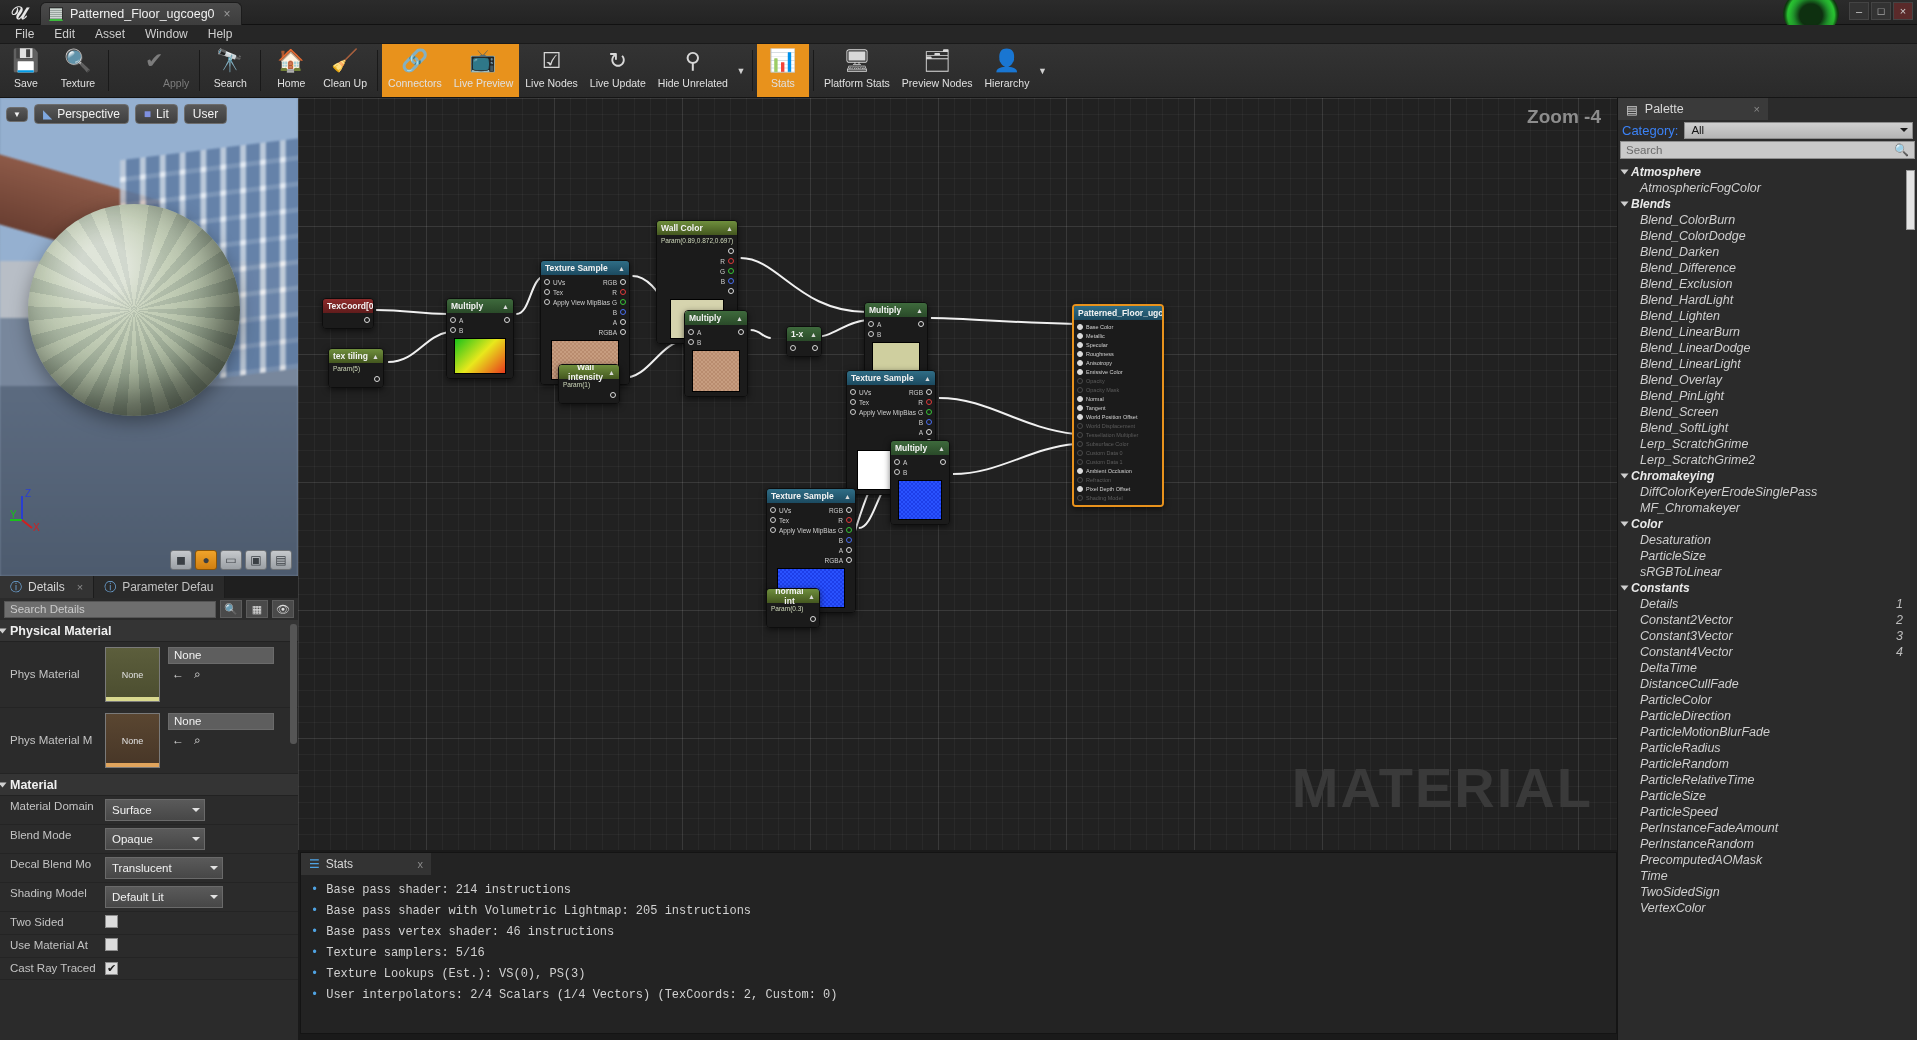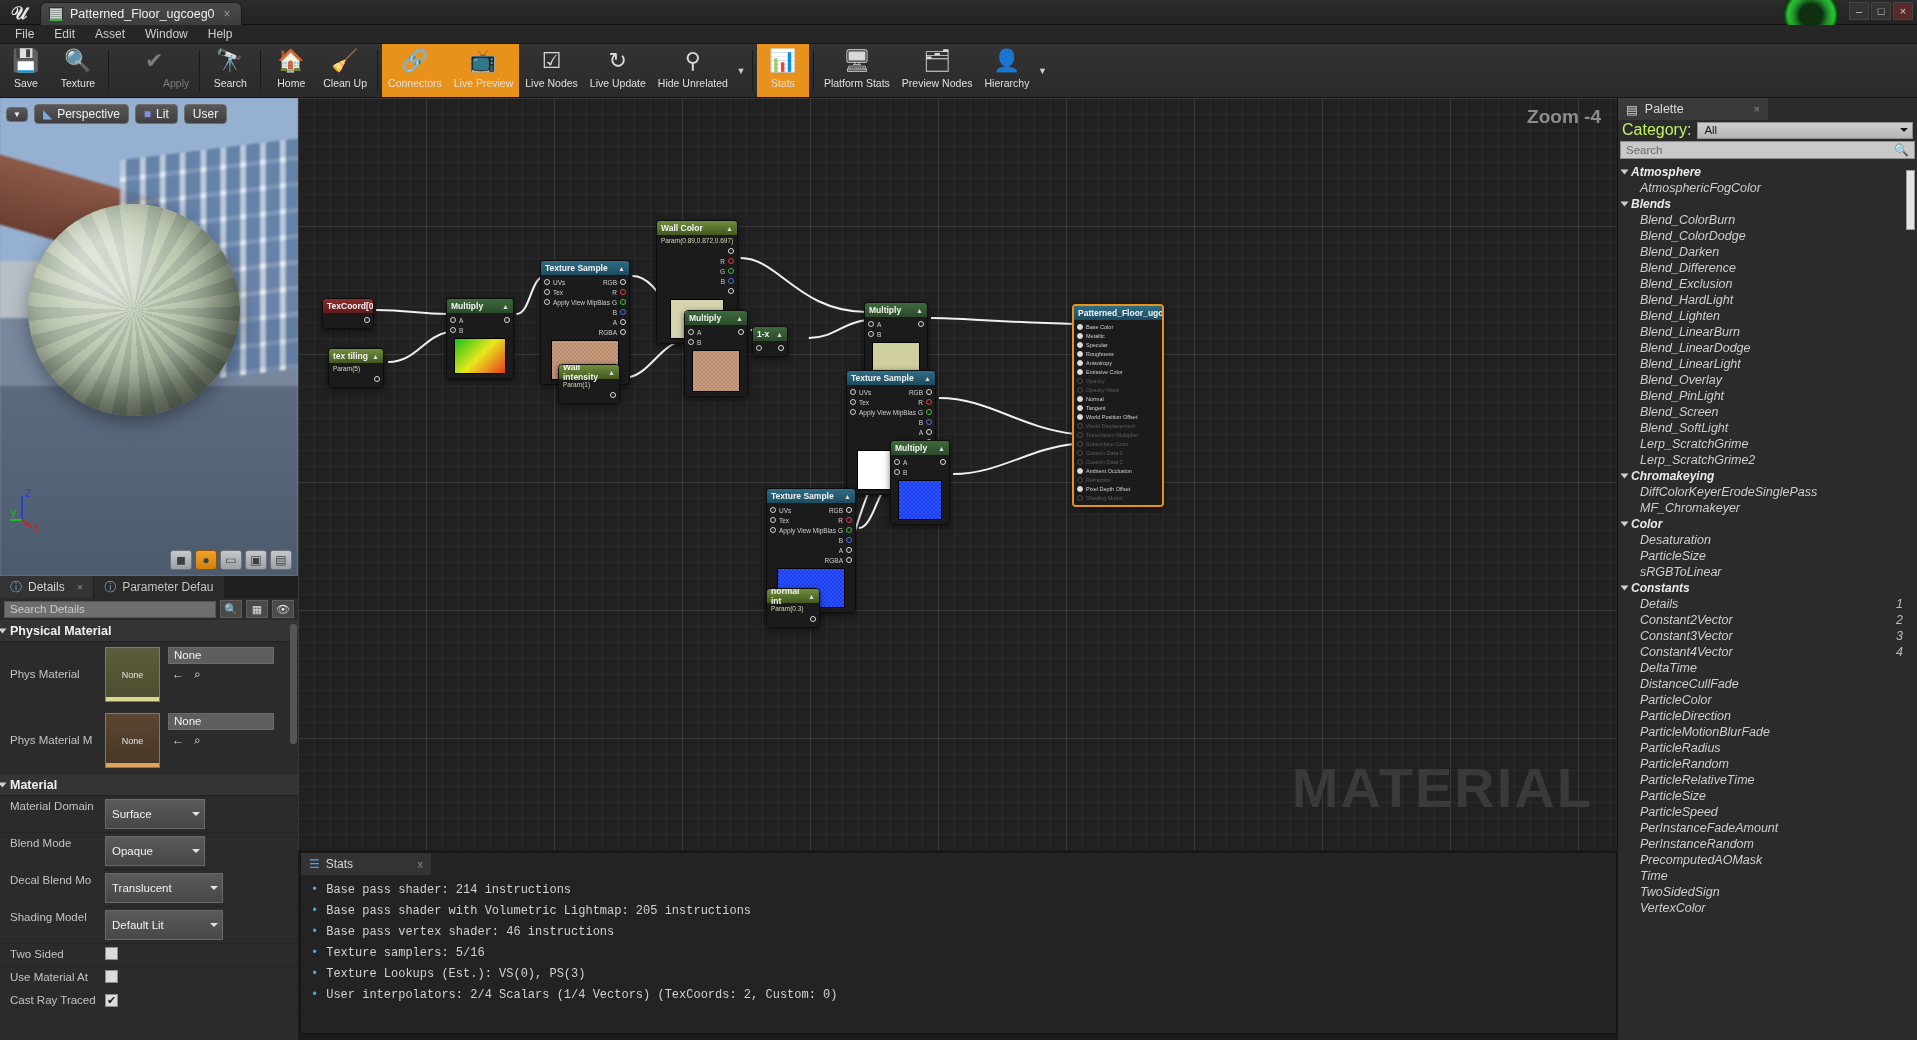--- a/index.html
+++ b/index.html
@@ -203,21 +203,21 @@
   .thumb.brown:after{ content:""; position:absolute;left:0;right:0;bottom:0;height:4px;background:#e0a45c;}
   .asset-pick{
     display:flex; flex-direction:column; gap:3px;
   }
   .asset-name{
     width:106px;height:17px;background:#5e5e5e;border:1px solid #6b6b6b;
     font-size:11.5px;color:#f0f0f0;padding:1px 5px;
   }
   .mini-row{ display:flex; gap:10px; padding-left:4px; color:#d9d9d9; font-size:12px;}
   .combo{
-    height:30px; background:linear-gradient(#5a5a5a,#474747);
+    height:22px; background:linear-gradient(#5a5a5a,#474747);
     border:1px solid #6a6a6a; display:flex; align-items:center;
     justify-content:space-between; padding:0 4px 0 6px;
     font-size:11.5px; color:#f2f2f2;
   }
   .combo .cv{ width:0;height:0;border-top:4px solid #e2e2e2;
     border-left:4px solid transparent;border-right:4px solid transparent;}
   .cbx{ width:13px;height:13px;background:#dcdcdc;border:1px solid #8d8d8d;
         display:inline-flex;align-items:center;justify-content:center;
         font-size:11px;color:#1c1c1c; line-height:1;}
   #det-scroll{
@@ -250,21 +250,21 @@
   .node{ position:absolute; border-radius:4px; overflow:hidden;
          box-shadow:0 2px 6px rgba(0,0,0,.55); border:1px solid #0d0d0d; }
   .node .nhdr{
     height:14px; display:flex; align-items:center; justify-content:space-between;
     padding:0 4px; font-size:8.5px; color:#f3f3f3; font-weight:bold;
   }
   .node .nhdr .arr{ font-size:7px; color:#dcdcdc; }
   .node .nbody{ background:#1b1b1b; padding:2px 0 3px 0; }
   .hdr-tex{ background:linear-gradient(#2f6d86,#1c4a60); }
   .hdr-mul{ background:linear-gradient(#3e6a3c,#2a4a29); }
-  .hdr-par{ background:linear-gradient(#6f8f3d,#44571f); }
+  .hdr-par{ background:linear-gradient(#6f8f3d,#44571f);text-align:center; }
   .hdr-red{ background:linear-gradient(#8d2b2b,#601c1c); }
   .hdr-teal{ background:linear-gradient(#2f6d86,#1c4a60); }
 
   .pinrow{ display:flex; align-items:center; justify-content:space-between;
            height:10px; padding:0 3px; font-size:6.5px; color:#cfcfcf; }
   .pin{ width:6px;height:6px;border-radius:50%;border:1.5px solid #cfcfcf; }
   .pin.f{ background:#dcdcdc; }
   .pin.r{ border-color:#e03b3b; } .pin.g{ border-color:#37c437; }
   .pin.b{ border-color:#4a6ef0; } .pin.w{ border-color:#dcdcdc; }
   .swatch{ margin:3px auto 1px auto; border:1px solid #000; }
@@ -292,21 +292,21 @@
   }
   #pal-tab{
     height:22px; background:#3a3a3a; width:150px;
     display:flex; align-items:center; gap:7px; padding:0 8px; font-size:12.5px;
   }
   #pal-tab .x{ color:#8a8a8a; margin-left:auto; font-size:11px;}
   #pal-cat{
     height:20px; display:flex; align-items:center; gap:6px; padding:0 4px;
     background:#2b2b2b;
   }
-  #pal-cat .lab{ font-size:16px; color:#bef264; }
+  #pal-cat .lab{ font-size:13px; color:#3b82f6; }
   #pal-cat .combo{ flex:1; height:17px; background:linear-gradient(#cfcfcf,#b5b5b5);
                    border:1px solid #8c8c8c; color:#141414;}
   #pal-cat .combo .cv{ border-top-color:#1a1a1a; }
   #pal-search{
     height:18px; margin:1px 2px 0 2px;
     background:#c9c9c9; border:1px solid #8e8e8e; display:flex;
     align-items:center; padding:0 5px; justify-content:space-between;
   }
   #pal-search span{ font-size:11.5px; color:#6a6a6a; }
   #pal-list{
@@ -786,21 +786,21 @@
           <div class="pinrow">
             <span style="display: flex; align-items: center; gap: 3px;">
               <span class="pin"></span>
               <span>B</span>
             </span>
             <span style="display: flex; align-items: center; gap: 3px;"></span>
           </div>
           <div class="swatch" style="width: 48px; height: 42px; background: repeating-conic-gradient(rgb(199, 157, 128) 0deg, rgb(199, 157, 128) 25%, rgb(185, 140, 111) 0deg, rgb(185, 140, 111) 50%) 0px 0px / 4px 4px;"></div>
         </div>
       </div>
-      <div class="node" style="left: 454px; top: 228px; width: 36px;">
+      <div class="node" style="left: 488px; top: 228px; width: 36px;">
         <div class="nhdr hdr-mul">
           <span>1-x</span>
           <span class="arr">▲</span>
         </div>
         <div class="nbody">
           <div class="pinrow">
             <span style="display: flex; align-items: center; gap: 3px;">
               <span class="pin"></span>
               <span></span>
             </span>

